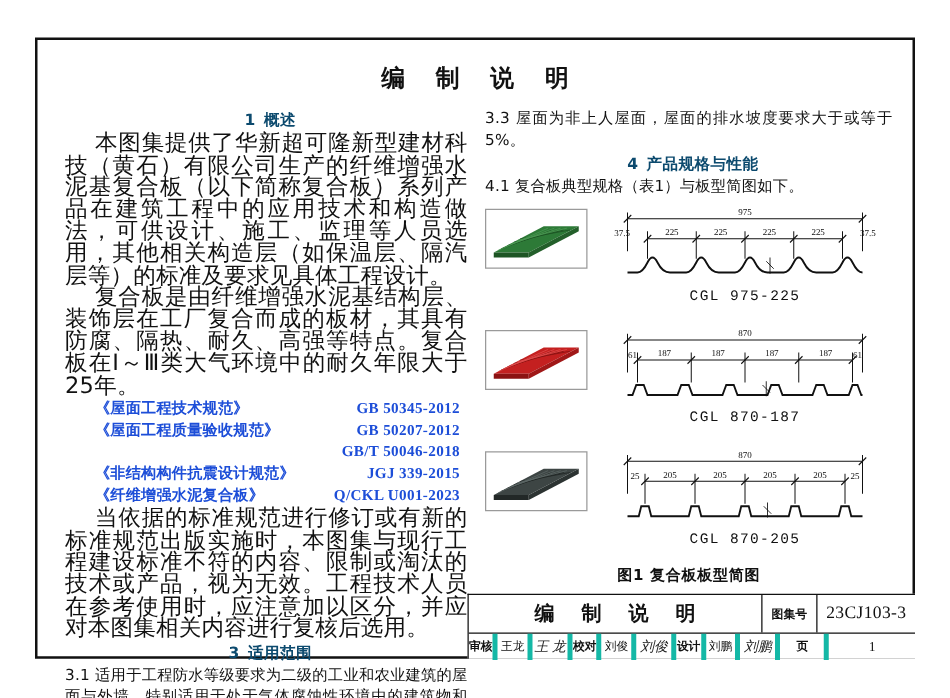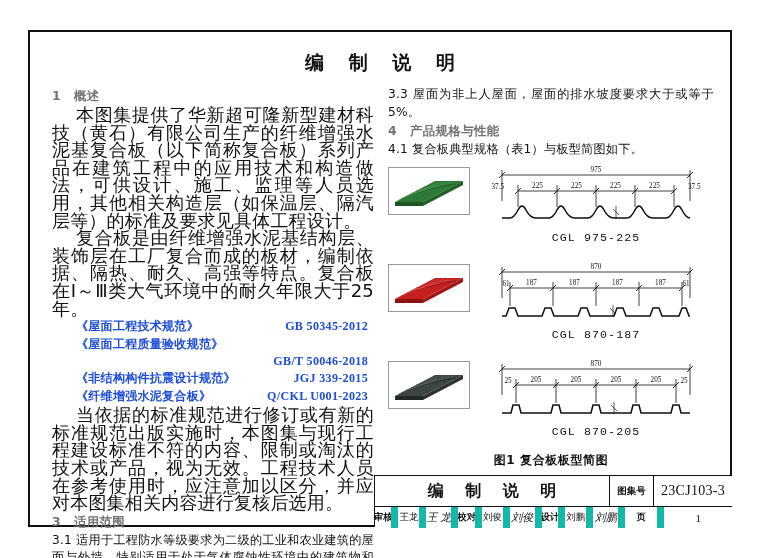--- a/index.html
+++ b/index.html
@@ -36,24 +36,25 @@
     width: 322px;
   }
   .col-right {
     position: absolute;
     left: 358px; top: 54px;
     width: 326px;
   }
   .sec-head {
     font-size: 12.4px;
     font-weight: bold;
-    color: #737373;
+    color: #0c4a6e;
     margin: 2px 0 1px 0;
     font-family: "DejaVu Sans", "Liberation Sans", sans-serif;
     letter-spacing: 0.4px;
+    text-align: center;
   }
   .sec-head .num { display: inline-block; width: 22px; }
   .para {
     font-size: 18px;
     line-height: 17.6px;
     color: #111;
     text-indent: 24px;
     text-align: justify;
     letter-spacing: 0.2px;
     font-family: "DejaVu Sans", "Liberation Sans", sans-serif;
@@ -148,21 +149,21 @@
     width: 78px;
     display: flex; align-items: center; justify-content: center;
     font-size: 14px; color: #111;
     letter-spacing: 0.3px;
     font-family: "Liberation Serif", "DejaVu Serif", serif;
   }
   .tb-lower { display: flex; height: 21px; }
   .tb-cell {
     display: flex; align-items: center; justify-content: center;
     font-size: 9.4px; color: #111;
-    border-right: 7px solid #14b8a6;
+    border-right: 4px solid #14b8a6;
     font-family: "DejaVu Sans", "Liberation Sans", sans-serif;
     overflow: hidden;
     white-space: nowrap;
   }
   .tb-cell.lbl { width: 26px; font-weight: bold; }
   .tb-cell.nm  { width: 31px; }
   .tb-cell.sig { width: 36px; }
   .tb-cell.pg-lbl { width: 44px; font-weight: bold; }
   .tb-cell.pg-no  { width: 78px; border-right: none; font-size: 11px;
                     font-family: "Liberation Serif", "DejaVu Serif", serif; }
@@ -177,29 +178,30 @@
 <div id="page">
 
   <div class="doc-title">编 制 说 明</div>
 
   <div class="col-left">
 
     <div class="sec-head">
       <span class="num">1</span><span>概述</span>
     </div>
     <p class="para">本图集提供了华新超可隆新型建材科技（黄石）有限公司生产的纤维增强水泥基复合板（以下简称复合板）系列产品在建筑工程中的应用技术和构造做法，可供设计、施工、监理等人员选用，其他相关构造层（如保温层、隔汽层等）的标准及要求见具体工程设计。</p>
-    <p class="para">复合板是由纤维增强水泥基结构层、装饰层在工厂复合而成的板材，编制依据、隔热、耐久、高强等特点。复合板在Ⅰ～Ⅲ类大气环境中的耐久年限大于25年。</p>
+    <p class="para">复合板是由纤维增强水泥基结构层、装饰层在工厂复合而成的板材，其具有防腐、隔热、耐久、高强等特点。复合板在Ⅰ～Ⅲ类大气环境中的耐久年限大于25年。</p>
 
     <div class="std-list">
       <div class="std-row">
         <span class="std-name">《屋面工程技术规范》</span>
         <span class="std-code">GB 50345-2012</span>
       </div>
       <div class="std-row">
         <span class="std-name">《屋面工程质量验收规范》</span>
+        <span class="std-code">GB 50207-2012</span>
       </div>
       <div class="std-row">
         <span class="std-code">GB/T 50046-2018</span>
       </div>
       <div class="std-row">
         <span class="std-name">《非结构构件抗震设计规范》</span>
         <span class="std-code">JGJ 339-2015</span>
       </div>
       <div class="std-row">
         <span class="std-name">《纤维增强水泥复合板》</span>

